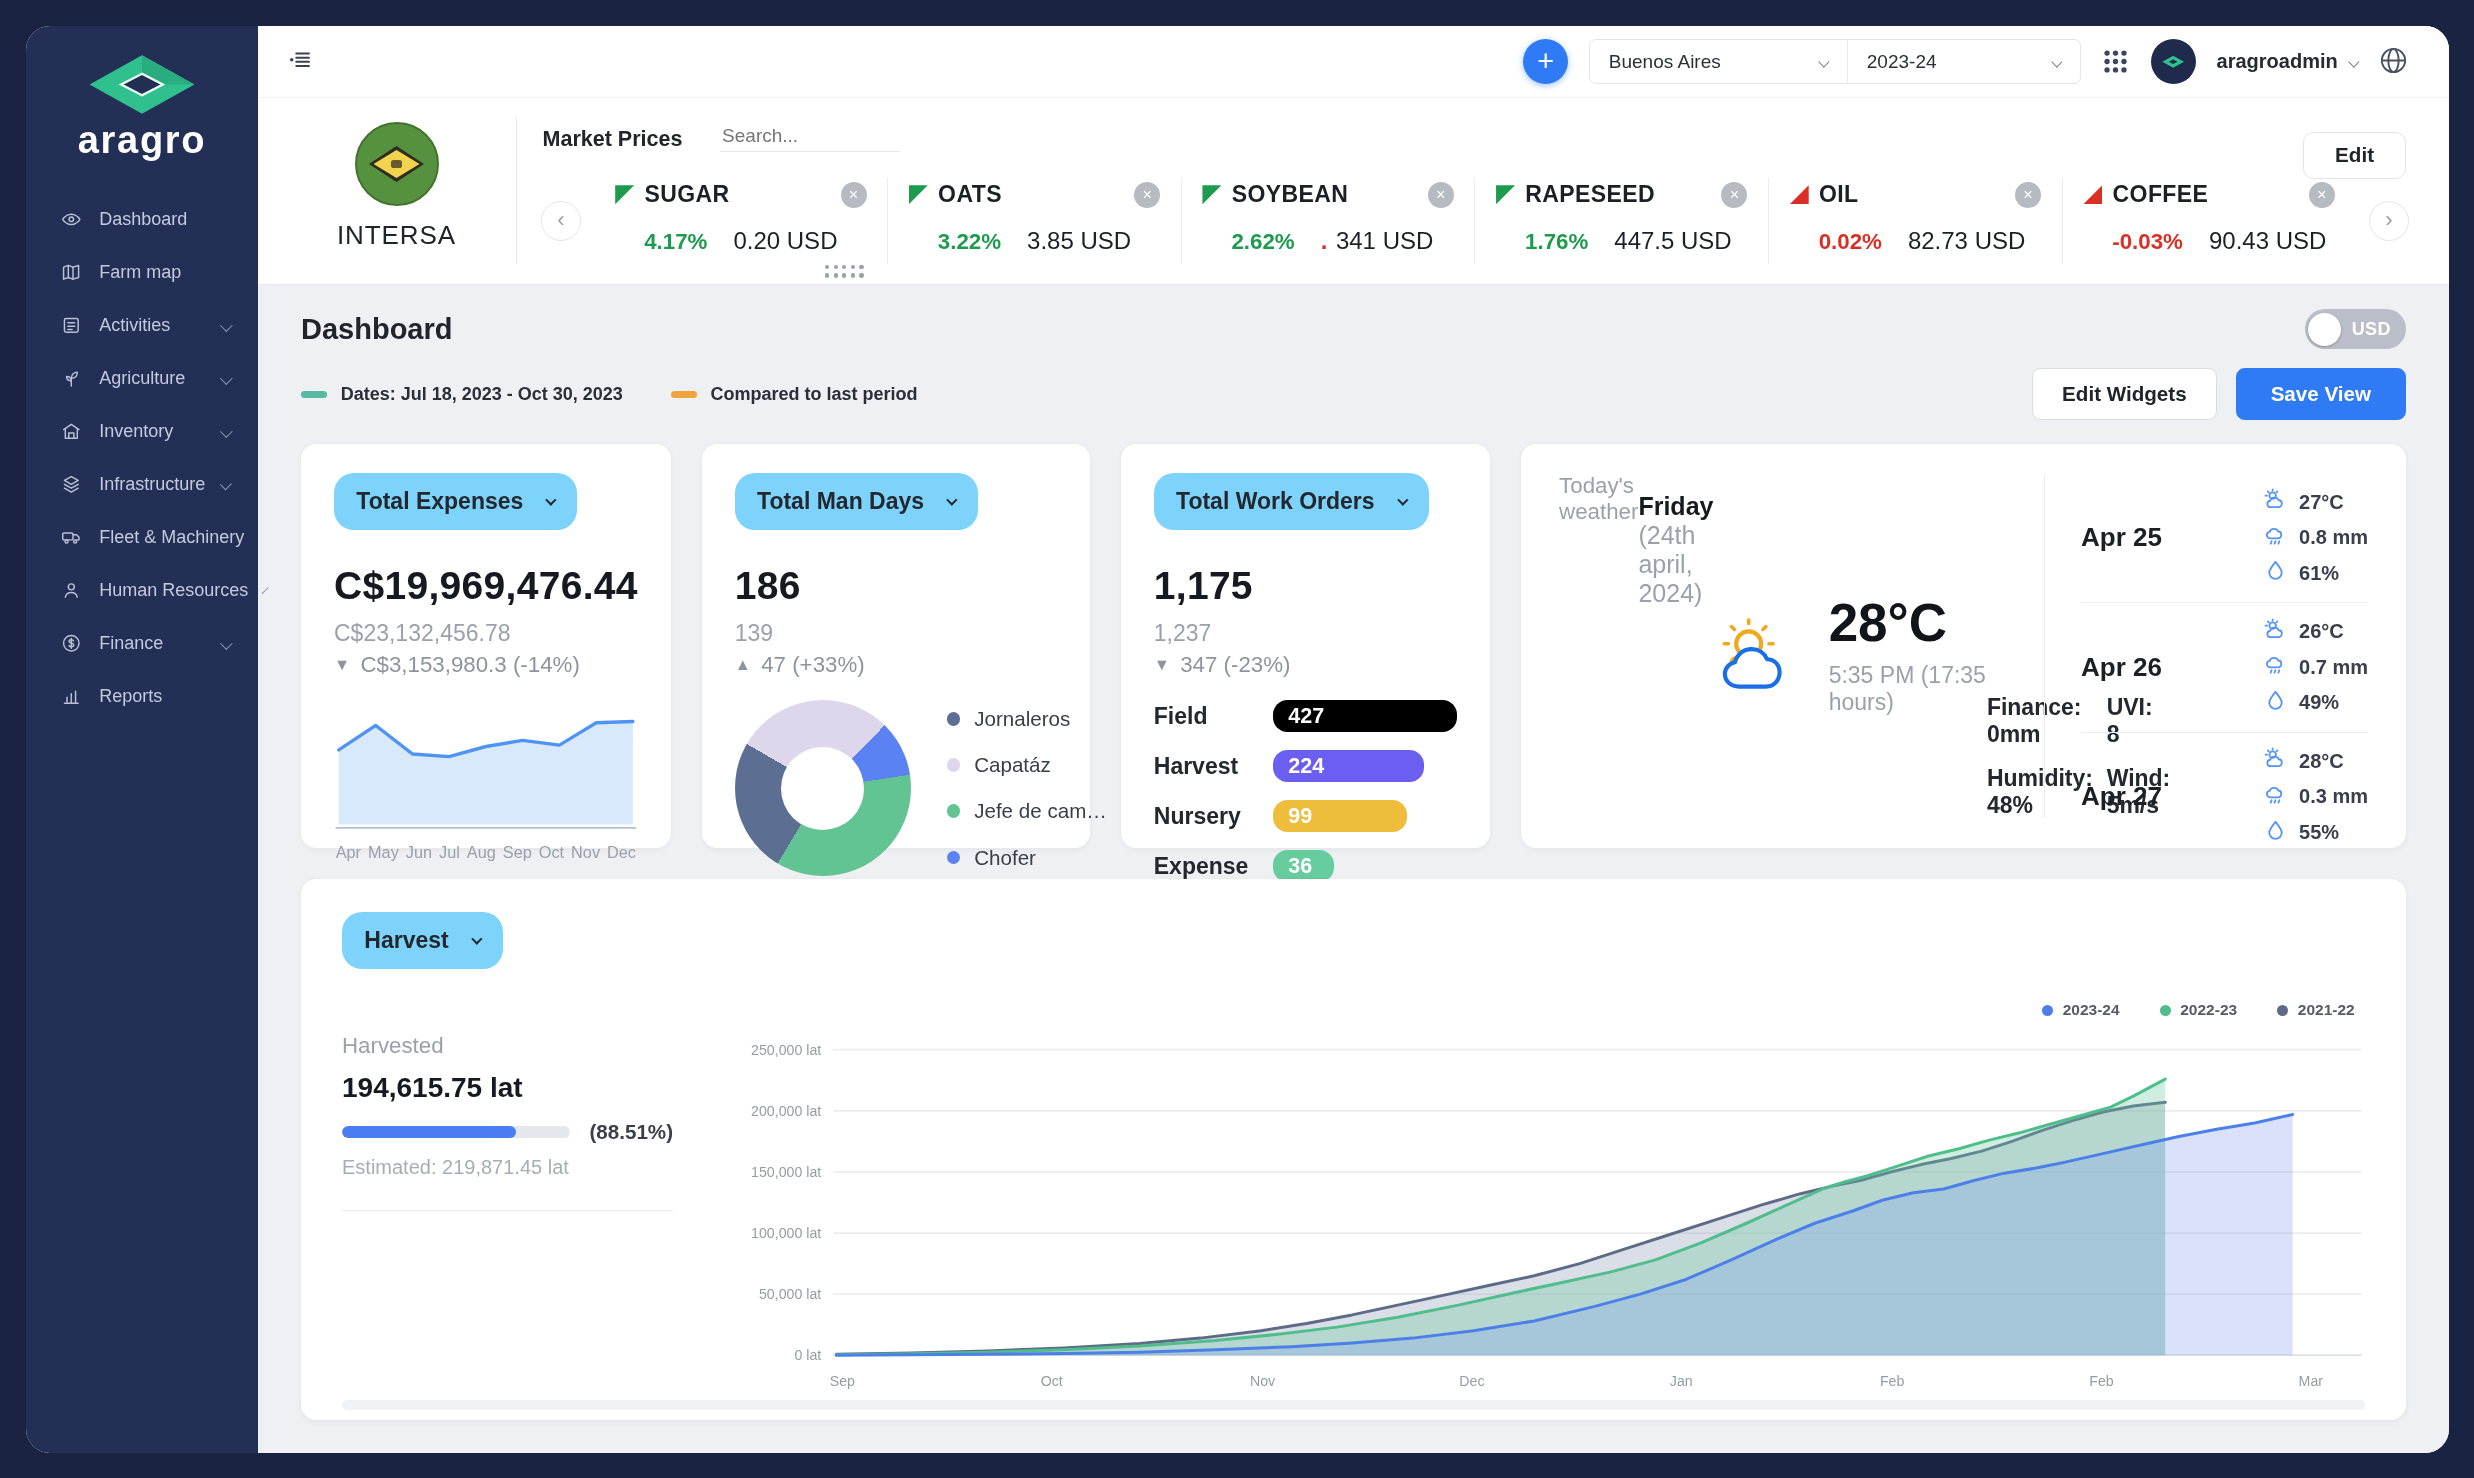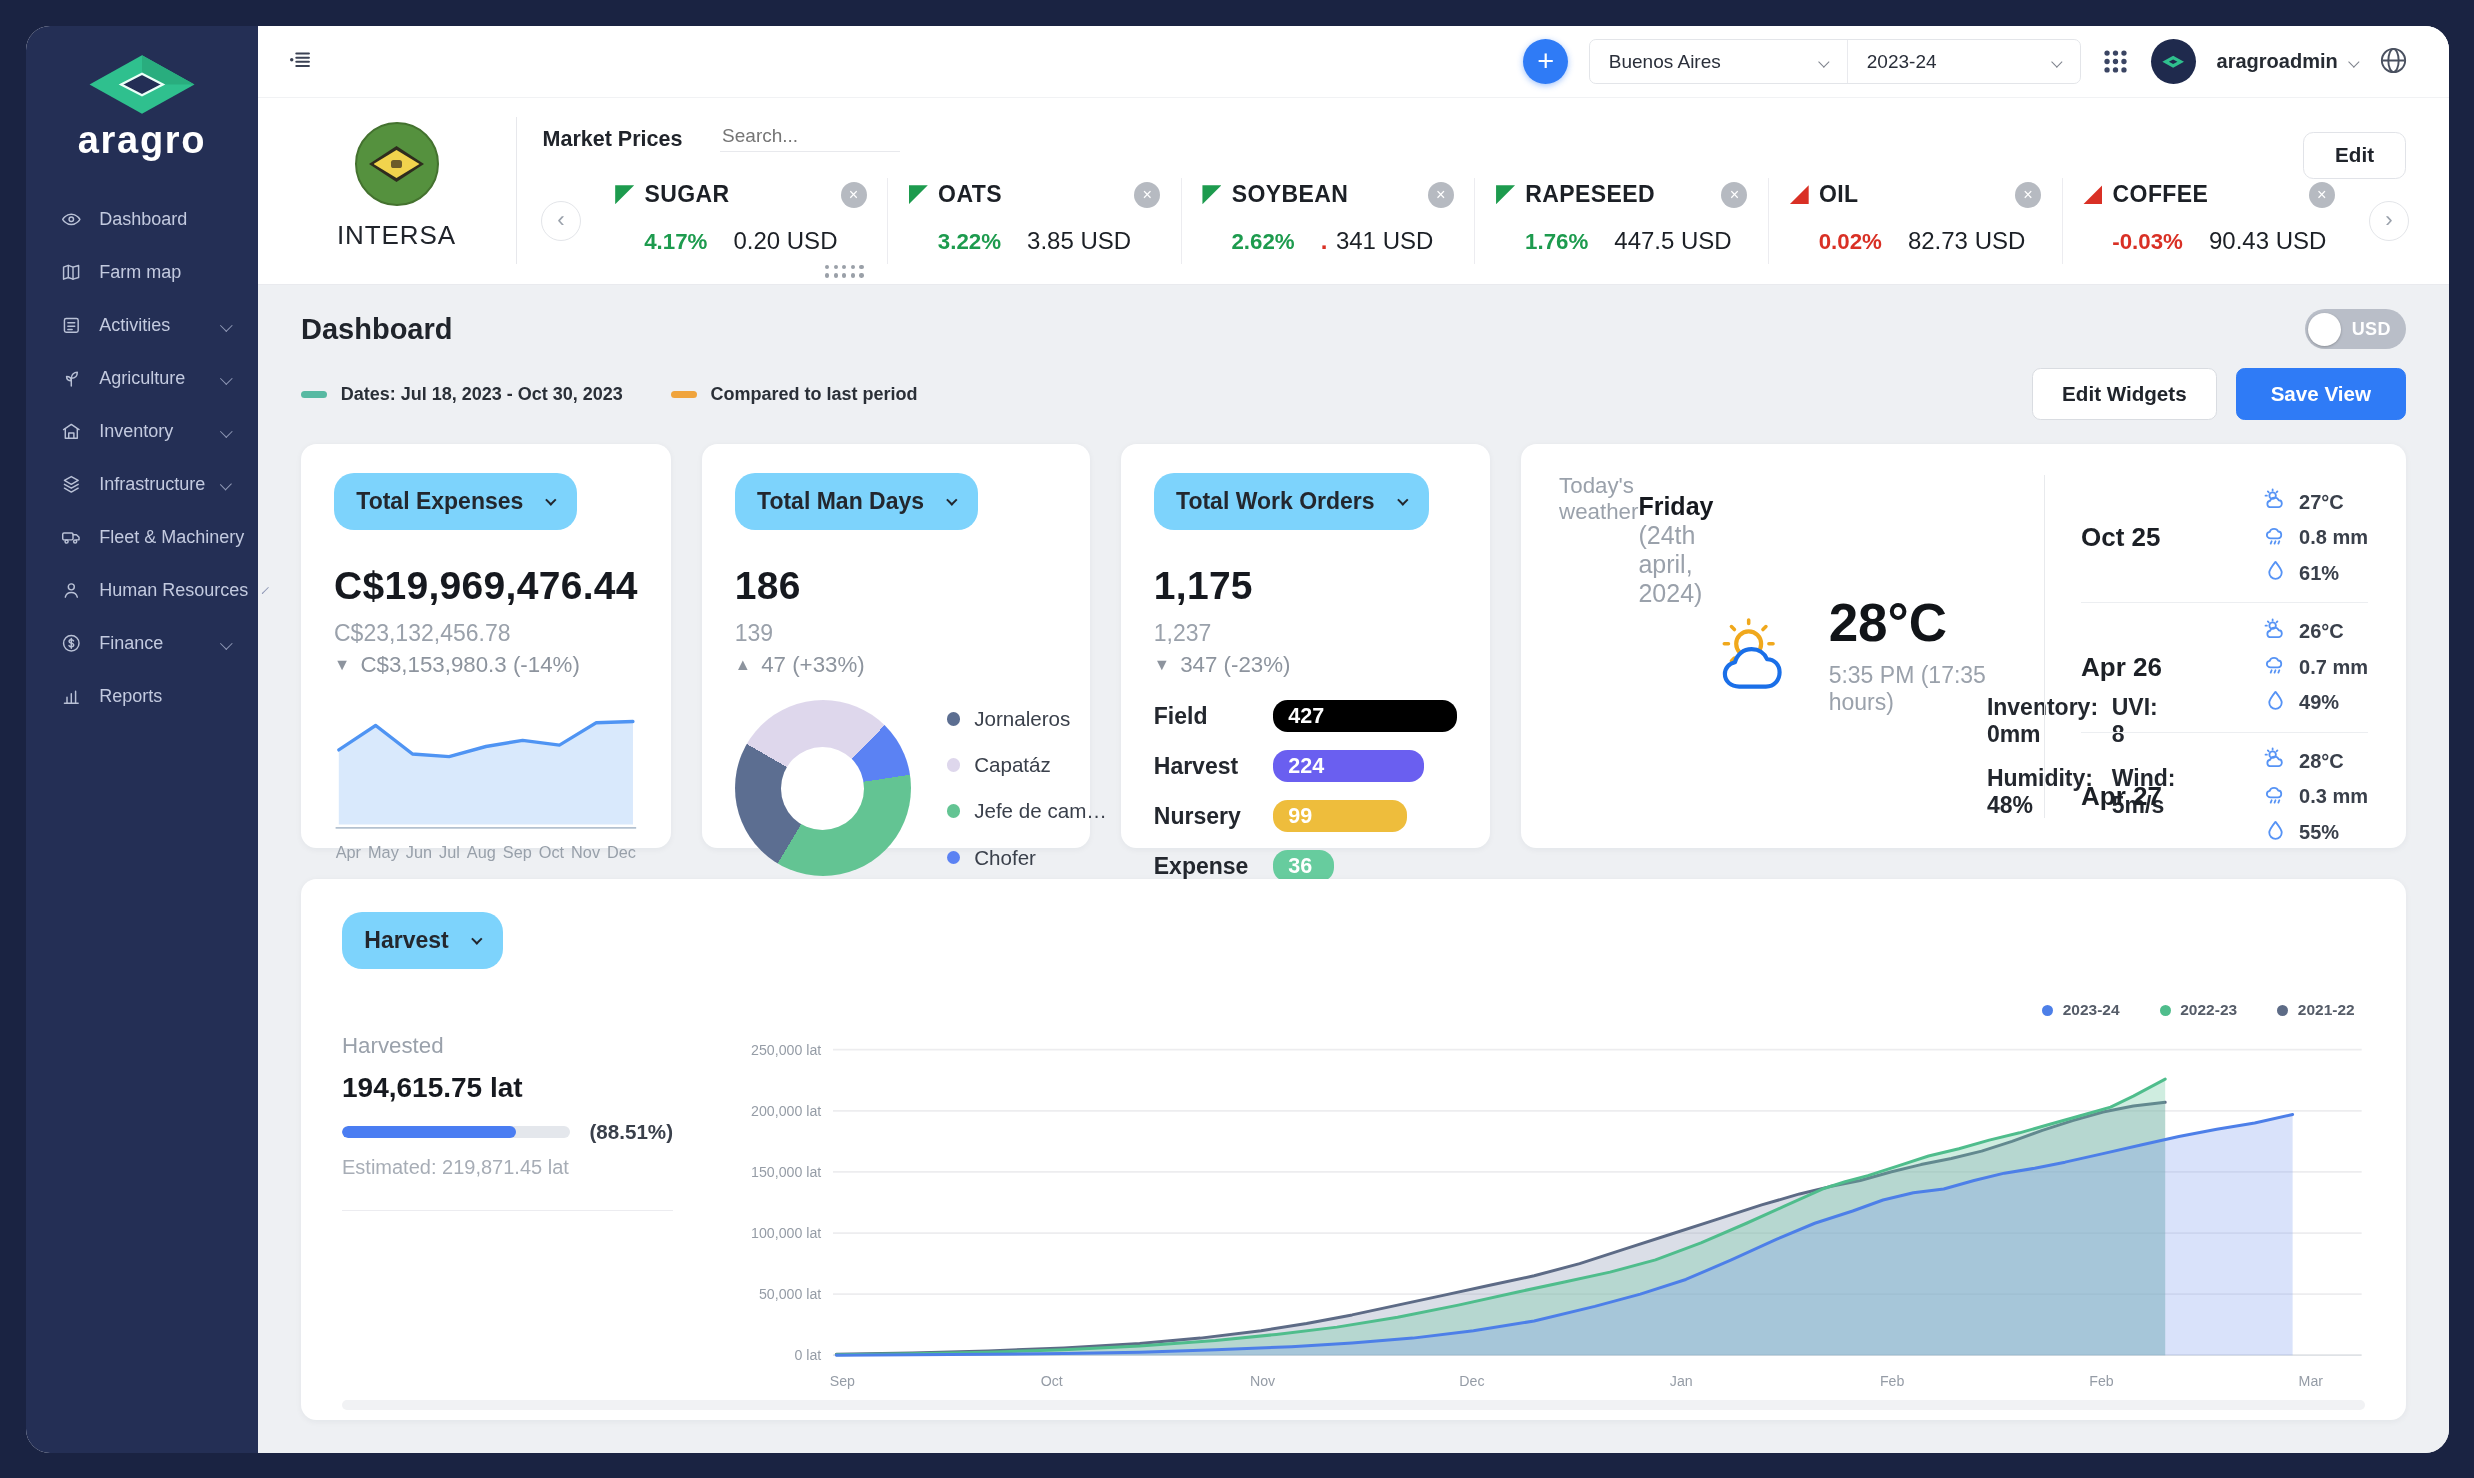--- a/index.html
+++ b/index.html
@@ -580,30 +580,30 @@
                   <path d="M60 10v-6M84 20l5-5M94 44h7M26 44h-7M36 20l-5-5M60 78v0M84 68l5 5M36 68l-5 5"></path>
                 </g>
                 <path d="M44 116c-14 0-24-9-24-21 0-10 7-18 17-20 3-13 14-22 28-22 12 0 22 7 26 17 12 0 21 9 21 22s-9 24-23 24z" fill="#fff" stroke="#1a6fe8" stroke-width="7" stroke-linejoin="round"></path>
               </svg>
               <div>
                 <div class="w-temp">28°C</div>
                 <div class="w-time">5:35 PM (17:35 hours)</div>
               </div>
             </div>
             <div class="w-stats">
-              <span>Inventory: 0mm</span>
+              <span>Finance: 0mm</span>
               <span>UVI: 8</span>
               <span>Humidity: 48%</span>
               <span>Wind: 5m/s</span>
             </div>
           </div>
           <div class="w-div"></div>
           <div class="forecast" id="forecast">
               <div class="f-row">
-                <span class="f-day">Oct 25</span>
+                <span class="f-day">Apr 25</span>
                 <div class="f-vals">
                   <div class="f-line">
                     <span><svg width="23" height="23" viewBox="0 0 24 24" fill="none" stroke="#5693f5" stroke-width="1.9" stroke-linecap="round" stroke-linejoin="round">
                         <circle cx="9" cy="8" r="3.4"></circle>
                         <path d="M9 2.6v-1M13 4.5l1-1M3 8H1.6M5 4.5l-1-1"></path>
                         <path d="M7.5 20c-2.4 0-4-1.5-4-3.4 0-1.7 1.2-3 2.9-3.3.5-2 2.3-3.3 4.6-3.3 2 0 3.6 1.1 4.3 2.8 1.9 0 3.3 1.4 3.3 3.5S17 20 15 20z"></path>
                       </svg></span>
                     <span>27°C</span>
                   </div>
                   <div class="f-line">

